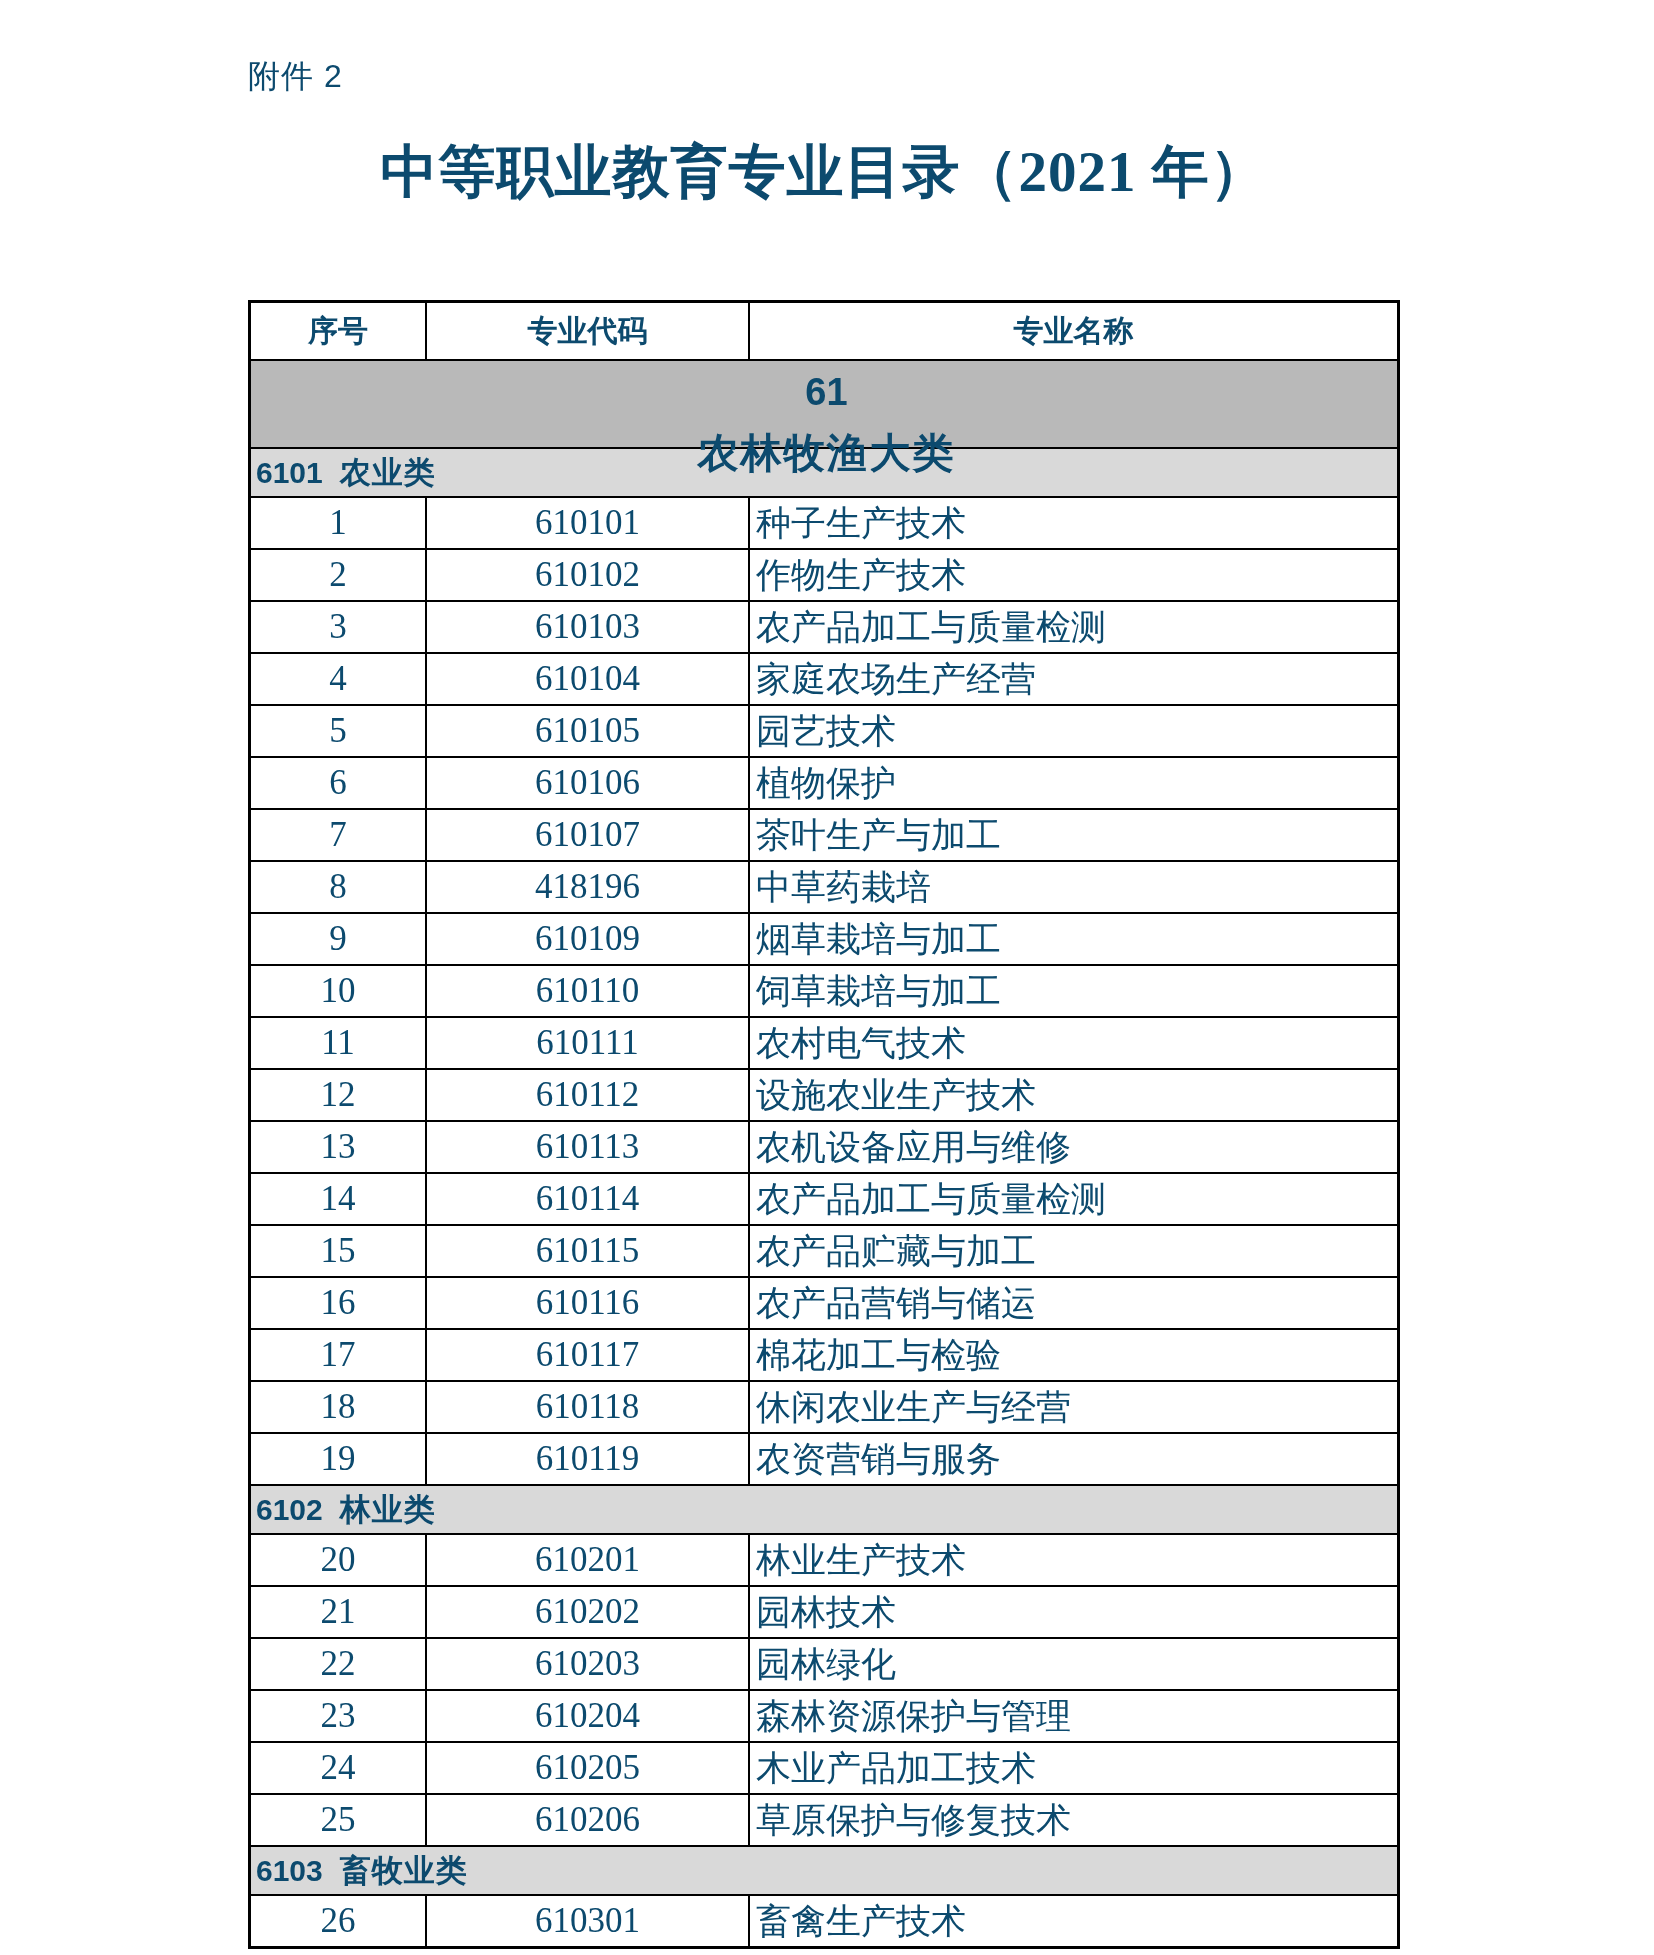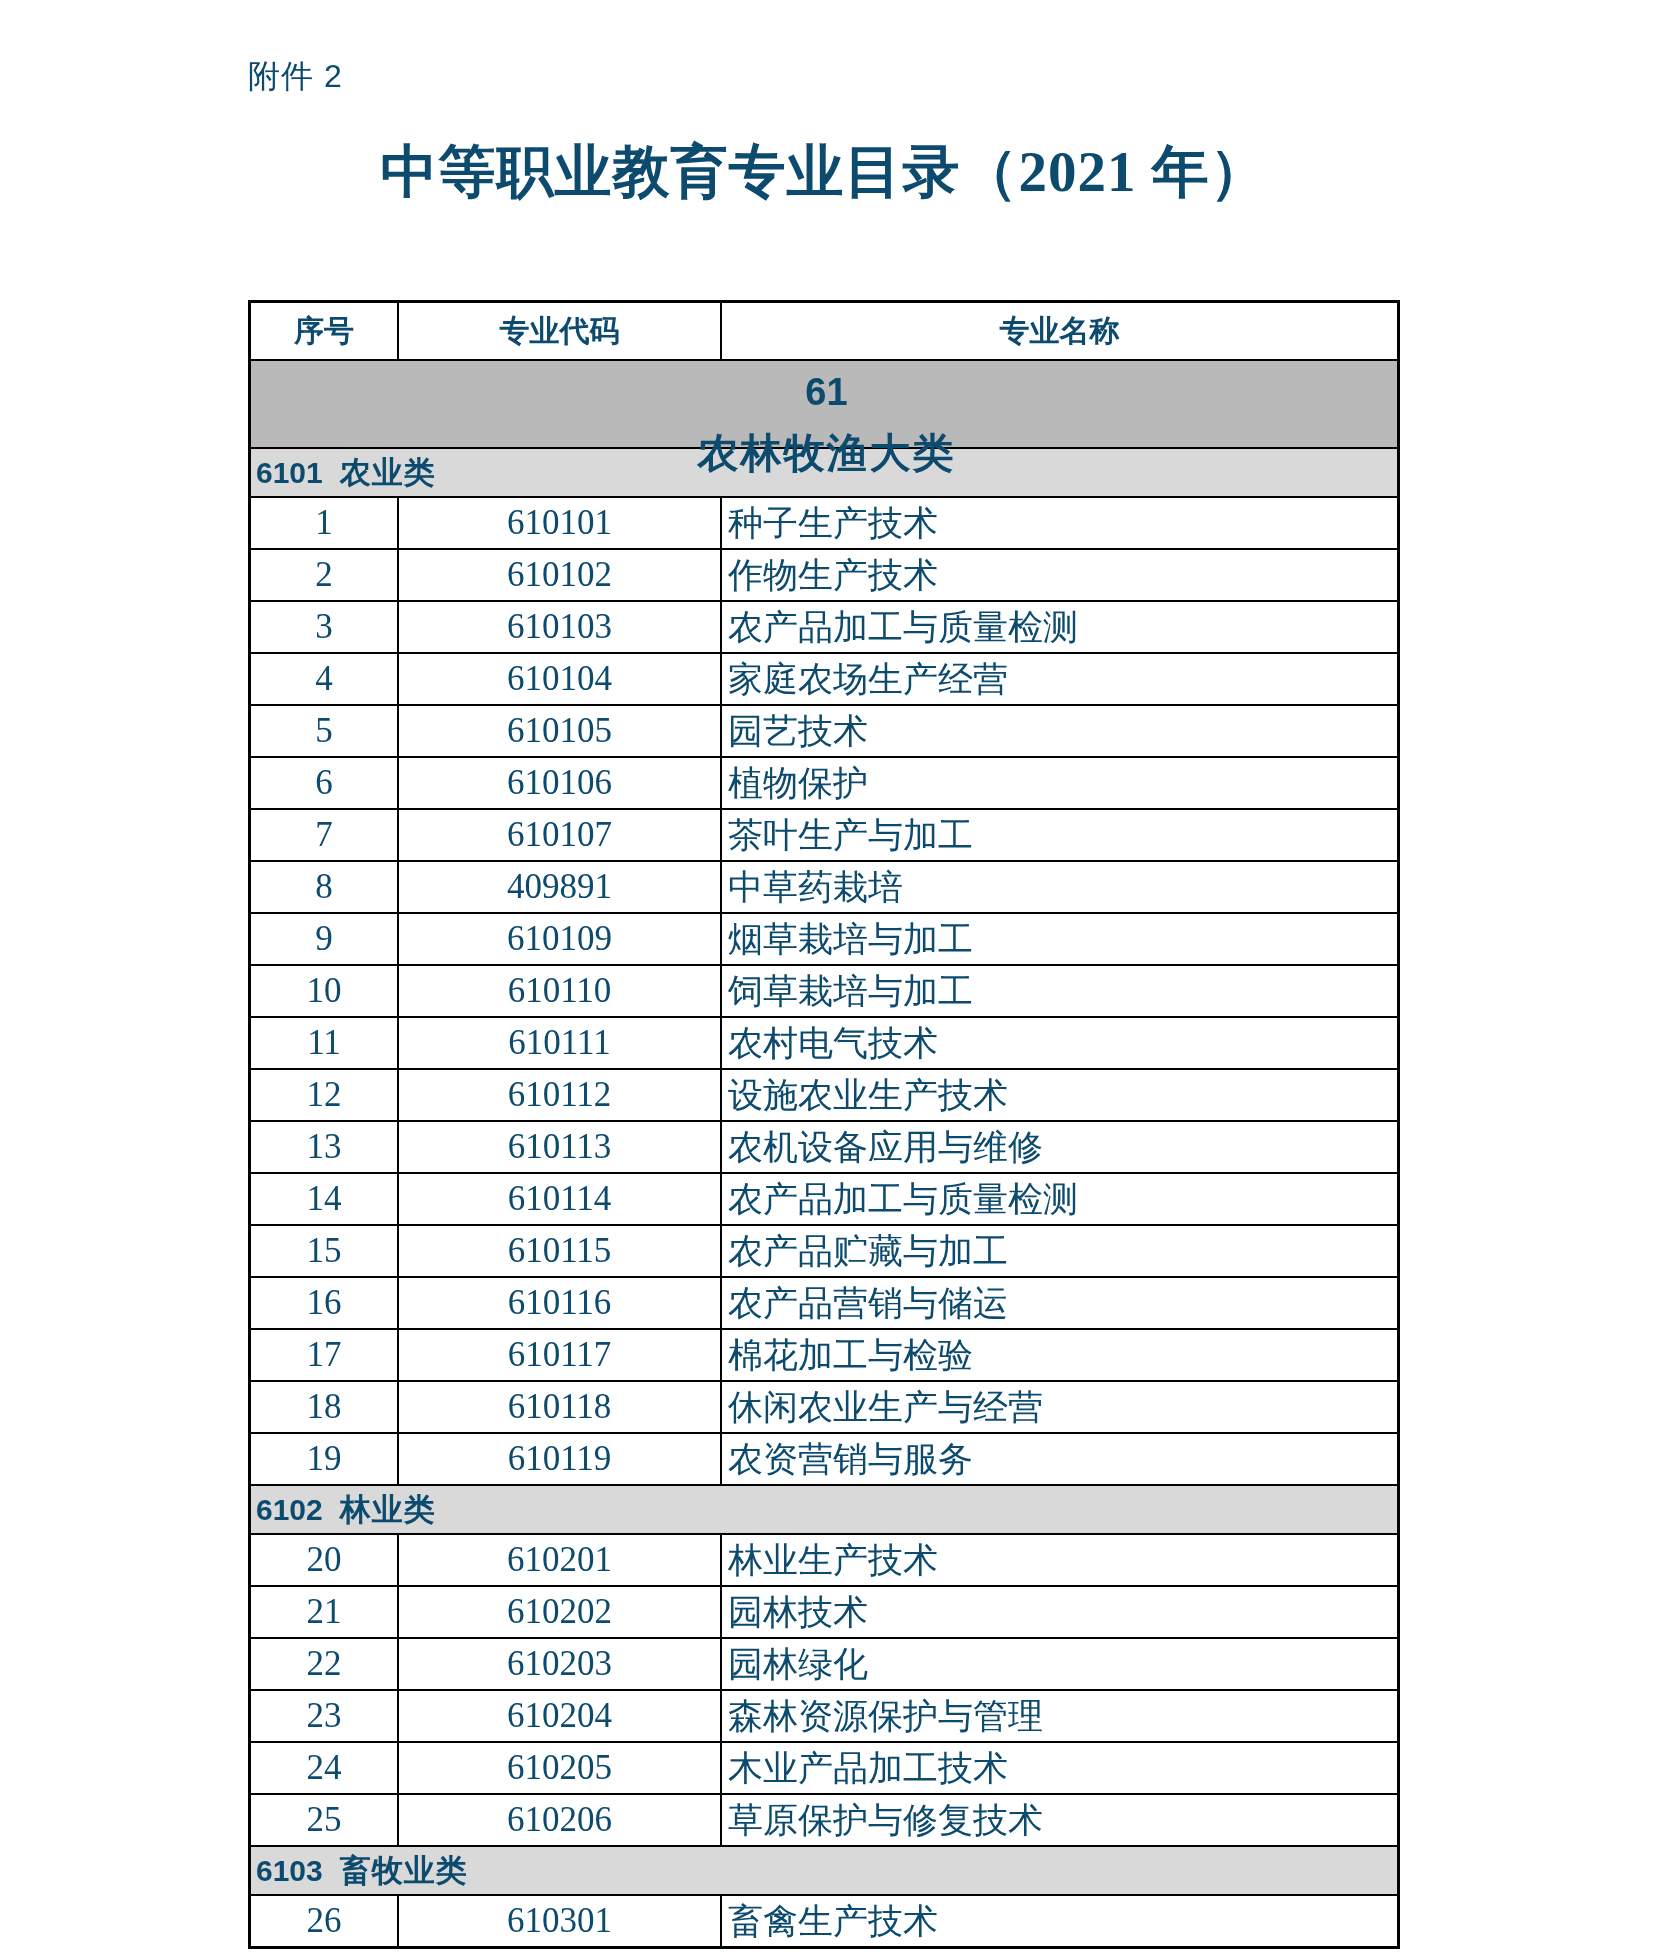--- a/index.html
+++ b/index.html
@@ -25,21 +25,21 @@
   }
   .catalog-table{
     position:absolute;left:248px;top:300px;width:1152px;
     border:3px solid #000;
     box-sizing:border-box;
     background:#fff;
   }
   .row{display:flex;border-top:2px solid #000;align-items:stretch;}
   .row:first-child{border-top:none;}
   .cell{box-sizing:border-box;display:flex;align-items:center;overflow:hidden;}
-  .c1{width:146px;justify-content:center;}
+  .c1{width:174px;justify-content:center;}
   .c2{width:323px;justify-content:center;border-left:2px solid #000;}
   .c3{flex:1;justify-content:flex-start;padding-left:6px;border-left:2px solid #000;}
   .header-row{height:56px;}
   .header-row .cell{
     font-family:"Liberation Sans", sans-serif;
     font-weight:bold;font-size:30px;
     justify-content:center;padding-left:0;
   }
   .data-row{height:50px;}
   .serial,.code{font-size:35px;}
@@ -123,21 +123,21 @@
         <div class="cell c2 code">610106</div>
         <div class="cell c3 name">植物保护</div>
       </div>
       <div class="row data-row">
         <div class="cell c1 serial">7</div>
         <div class="cell c2 code">610107</div>
         <div class="cell c3 name">茶叶生产与加工</div>
       </div>
       <div class="row data-row">
         <div class="cell c1 serial">8</div>
-        <div class="cell c2 code">409891</div>
+        <div class="cell c2 code">418196</div>
         <div class="cell c3 name">中草药栽培</div>
       </div>
       <div class="row data-row">
         <div class="cell c1 serial">9</div>
         <div class="cell c2 code">610109</div>
         <div class="cell c3 name">烟草栽培与加工</div>
       </div>
       <div class="row data-row">
         <div class="cell c1 serial">10</div>
         <div class="cell c2 code">610110</div>

